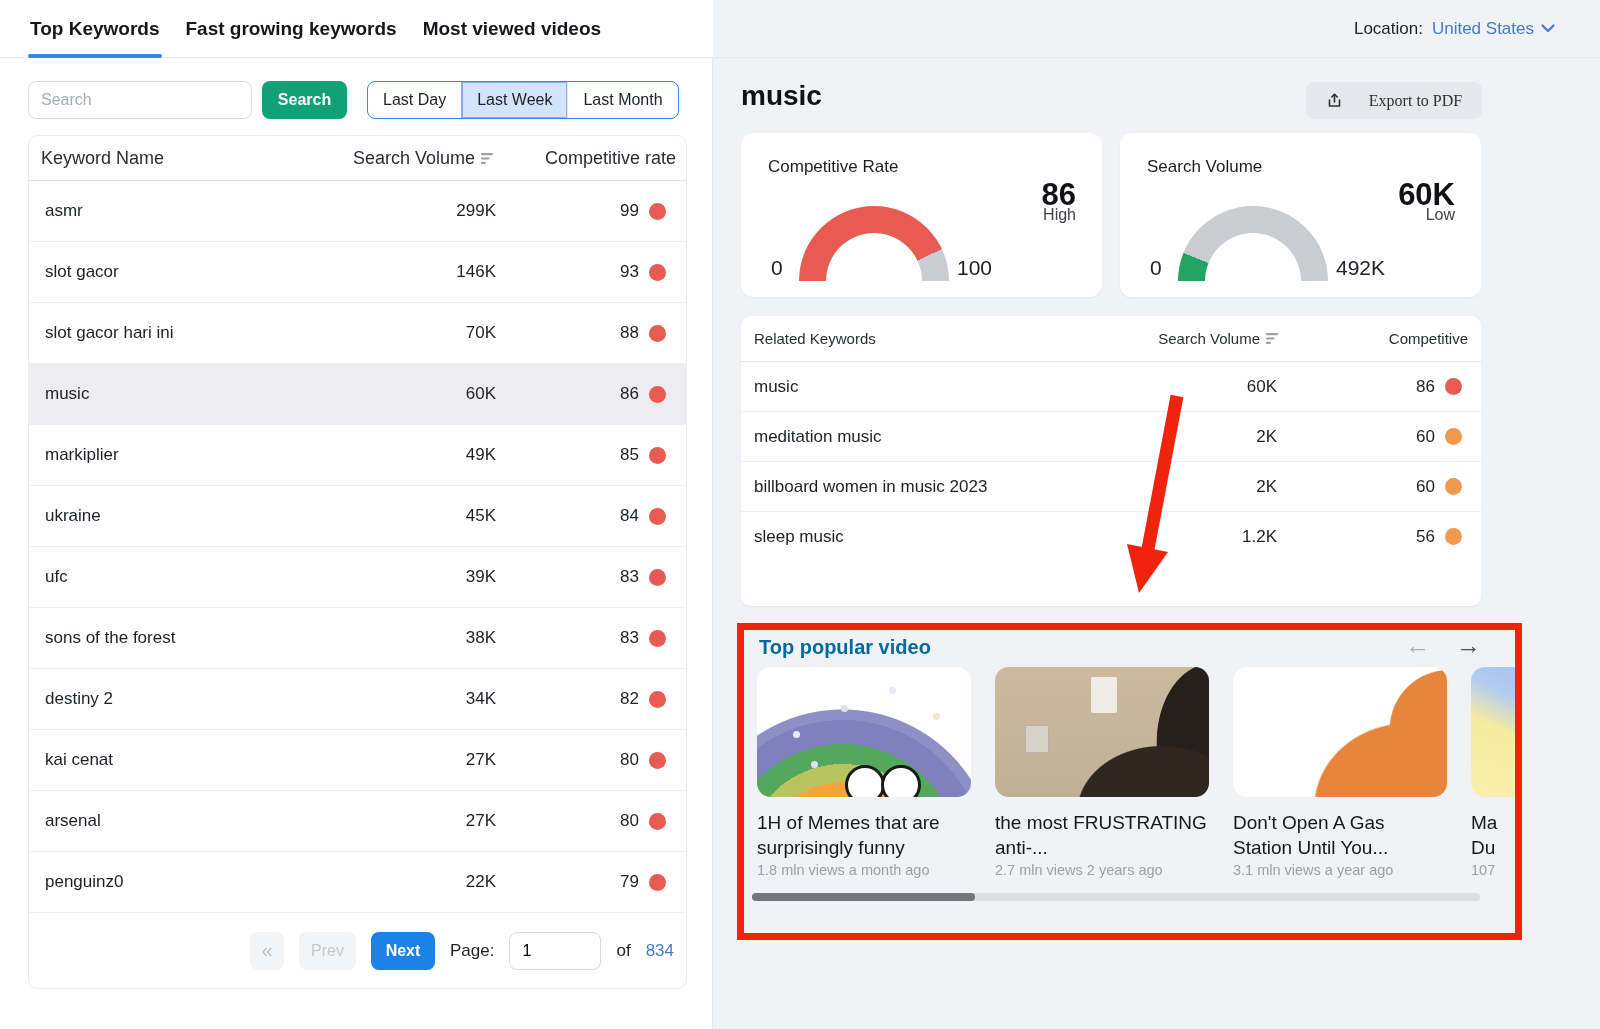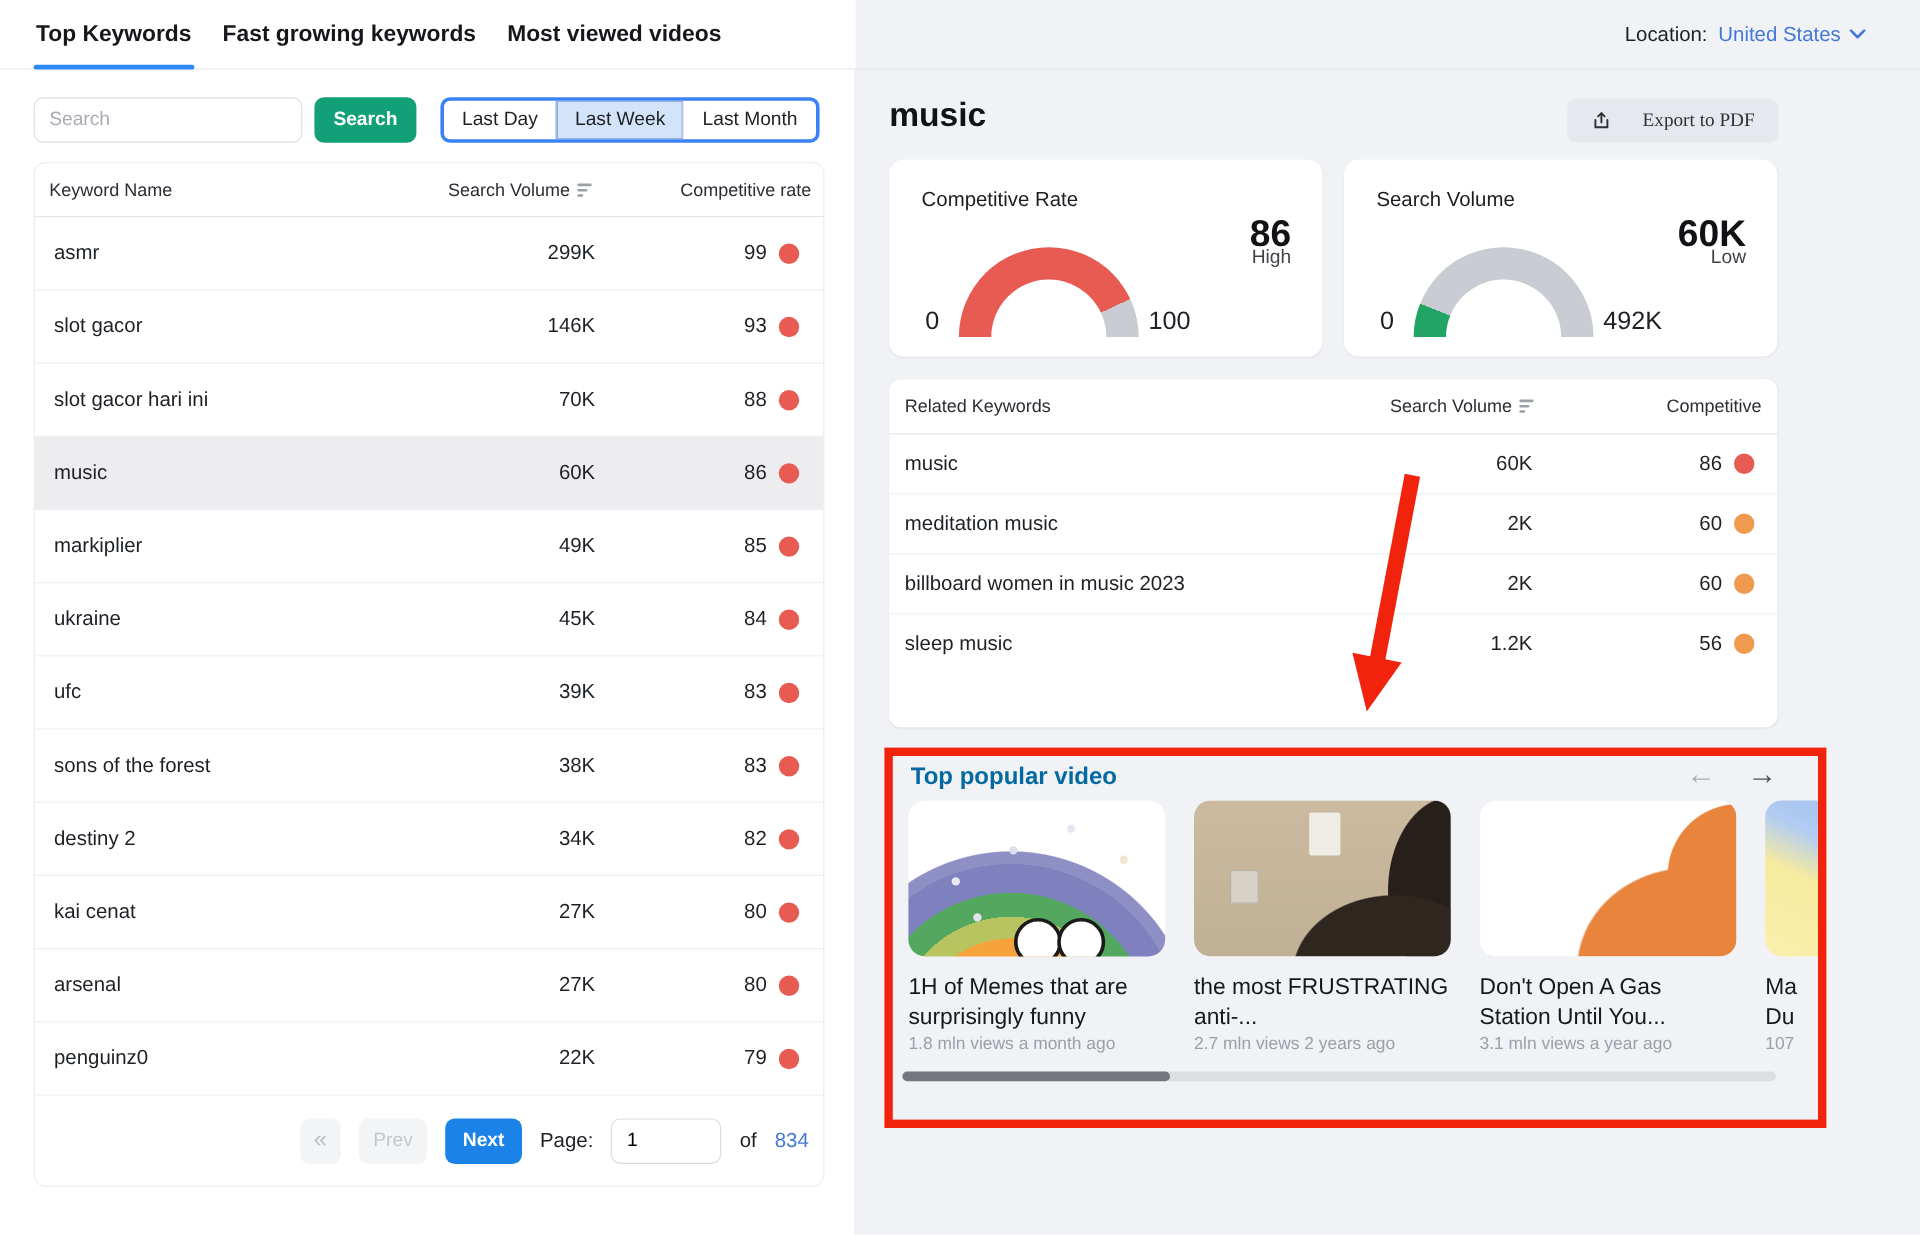--- a/index.html
+++ b/index.html
@@ -17,30 +17,30 @@
 
   .location{position:absolute;top:0;right:45px;height:57px;display:flex;align-items:center;gap:9px;font-size:17px;z-index:3}
   .location .val{color:#4478d6;display:flex;align-items:center;gap:7px;cursor:pointer}
 
   
   .search-input{position:absolute;left:28px;top:81px;width:224px;height:38px;border:1px solid #d9dbe0;border-radius:8px;
      padding:0 12px;font-size:16px;color:#1d2126;box-sizing:border-box;outline:none;background:#fff;font-family:inherit}
   .search-input::placeholder{color:#a7acb4}
   .search-btn{position:absolute;left:262px;top:81px;width:85px;height:38px;background:#12a077;color:#fff;border:none;
      border-radius:8px;font-size:16px;font-weight:700;cursor:pointer;font-family:inherit}
-  .toggle{position:absolute;left:367px;top:81px;height:38px;display:flex;background:#fff;border:3px solid #3b82f6;
+  .toggle{position:absolute;left:367px;top:81px;height:38px;display:flex;background:#fff;border:1px solid #3b82f6;
      border-radius:8px;box-sizing:border-box;overflow:hidden}
   .seg{display:flex;align-items:center;padding:0 15px;font-size:16px;color:#1d2126;cursor:pointer;border-left:1px solid #e4e6ea}
   .seg:first-child{border-left:none}
   .seg.selected{background:#d3e3f9;box-shadow:inset 0 0 0 1px #8cb0e2;border-left-color:#8cb0e2}
 
   
   .ktable{position:absolute;left:28px;top:135px;width:659px;border:1px solid #ebedf1;border-radius:10px;box-sizing:border-box;background:#fff}
   .thead,.trow{display:grid;grid-template-columns:1fr 160px 190px;align-items:center}
-  .thead{height:44px;border-bottom:1px solid #e3e5e9;font-size:15px;color:#2a2e34}
+  .thead{height:44px;border-bottom:1px solid #e3e5e9;font-size:18px;color:#2a2e34}
   .th-name{padding-left:12px}
   .th-vol{display:flex;justify-content:flex-end;align-items:center;gap:6px}
   .th-rate{text-align:right;padding-right:10px}
   .trow{height:60px;border-bottom:1px solid #eef0f3;font-size:17px;cursor:pointer}
   .trow.selected{background:#ededf0}
   .c-name{padding-left:16px}
   .c-vol{text-align:right}
   .c-rate{display:flex;justify-content:flex-end;align-items:center;gap:10px;padding-right:20px}
   .dot{width:17px;height:17px;border-radius:50%;flex:0 0 auto}
 

